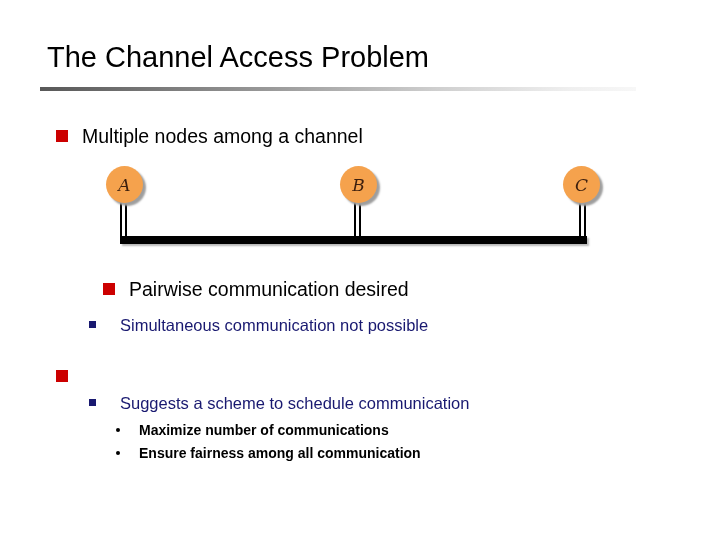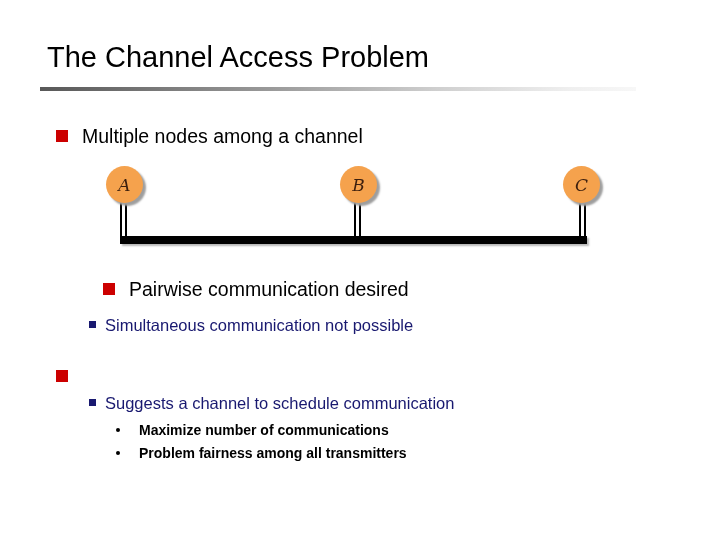--- a/index.html
+++ b/index.html
@@ -58,20 +58,21 @@
     color: #000000;
   }
 
   
   .l2-row {
     position: absolute;
     left: 89px;
     display: flex;
     align-items: flex-start;
     white-space: nowrap;
+    gap: 15px;
   }
   .l2-bullet {
     flex: none;
     width: 7px;
     height: 7px;
     background: #191970;
     margin-top: 4px;
     margin-right: 9px;
   }
   .l2-text {
@@ -202,26 +203,26 @@
   <div class="l2-row" id="row-b2s1">
     <span class="l2-bullet"></span>
     <span class="l2-text">Simultaneous communication not possible</span>
   </div>
 
   <div class="l1-row" id="row-b3">
     <span class="l1-bullet"></span>
   </div>
   <div class="l2-row" id="row-b3s1">
     <span class="l2-bullet"></span>
-    <span class="l2-text">Suggests a channel to schedule communication</span>
+    <span class="l2-text">Suggests a scheme to schedule communication</span>
   </div>
   <div class="l3-row" id="row-b3s1a">
     <span class="l3-bullet"></span>
     <span class="l3-text">Maximize number of communications</span>
   </div>
   <div class="l3-row" id="row-b3s1b">
     <span class="l3-bullet"></span>
-    <span class="l3-text">Problem fairness among all transmitters</span>
+    <span class="l3-text">Ensure fairness among all communication</span>
   </div>
 
   <div class="page-number">3</div>
 
 </div>
 
 </body></html>

